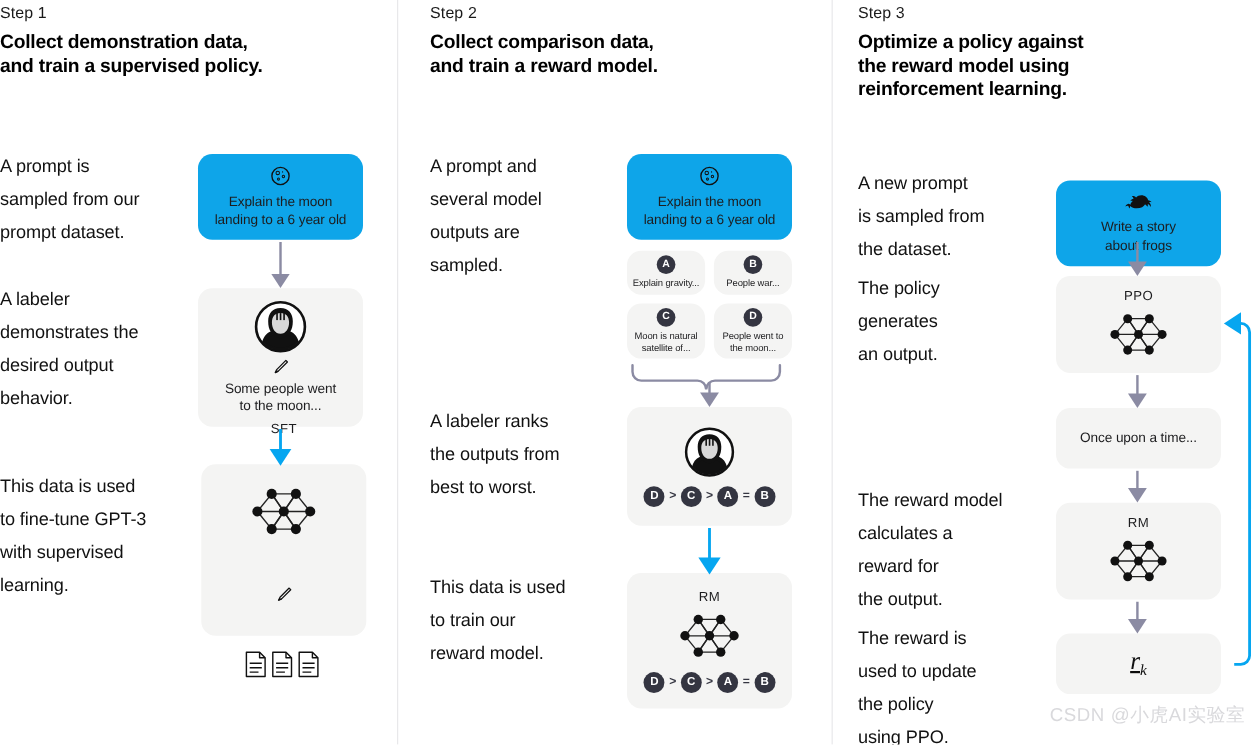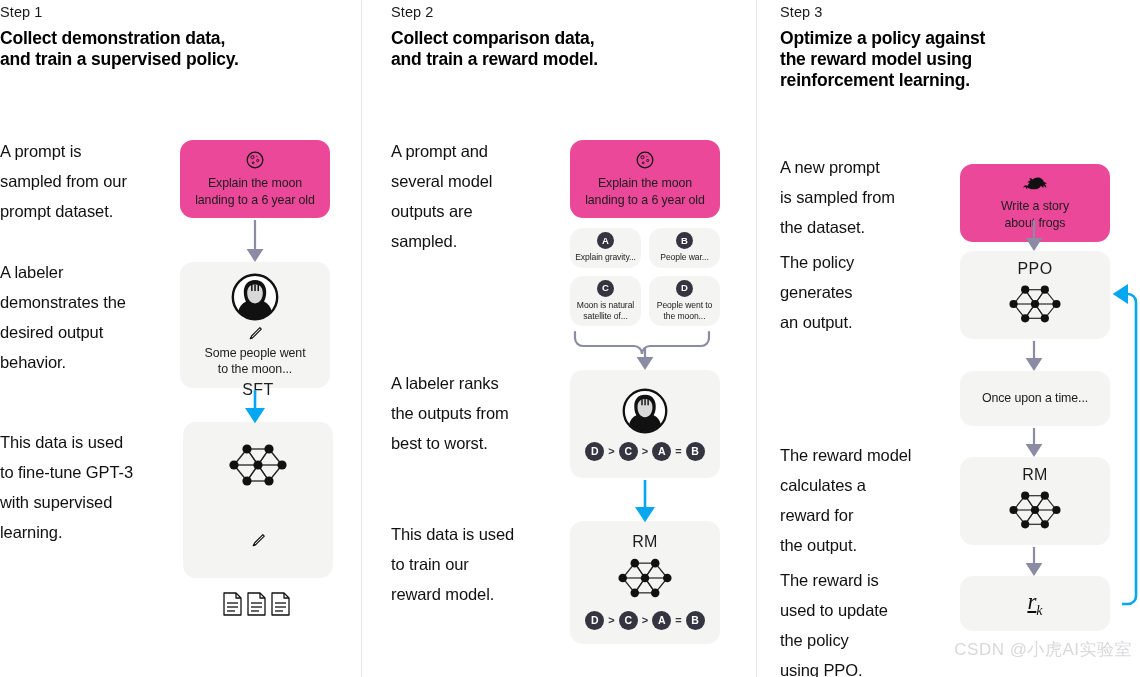--- a/index.html
+++ b/index.html
@@ -67,32 +67,32 @@
   
   .card {
     position: absolute;
     border-radius: 13px;
     background: #f4f4f3;
     display: flex;
     flex-direction: column;
     align-items: center;
     justify-content: center;
   }
-  .card.blue { background: #ec4899; }
+  .card.blue { background: #0ea5e9; }
 
   .card-text {
     font-size: 12.4px;
     line-height: 16.5px;
     text-align: center;
     color: #1d1d1f;
     letter-spacing: -0.1px;
     white-space: pre-line;
   }
   .card-label {
-    font-size: 16px;
+    font-size: 12px;
     line-height: 14px;
     text-align: center;
     color: #1d1d1f;
     letter-spacing: 0.4px;
   }
   .card-text.small {
     font-size: 8.6px;
     line-height: 11.5px;
   }
 

